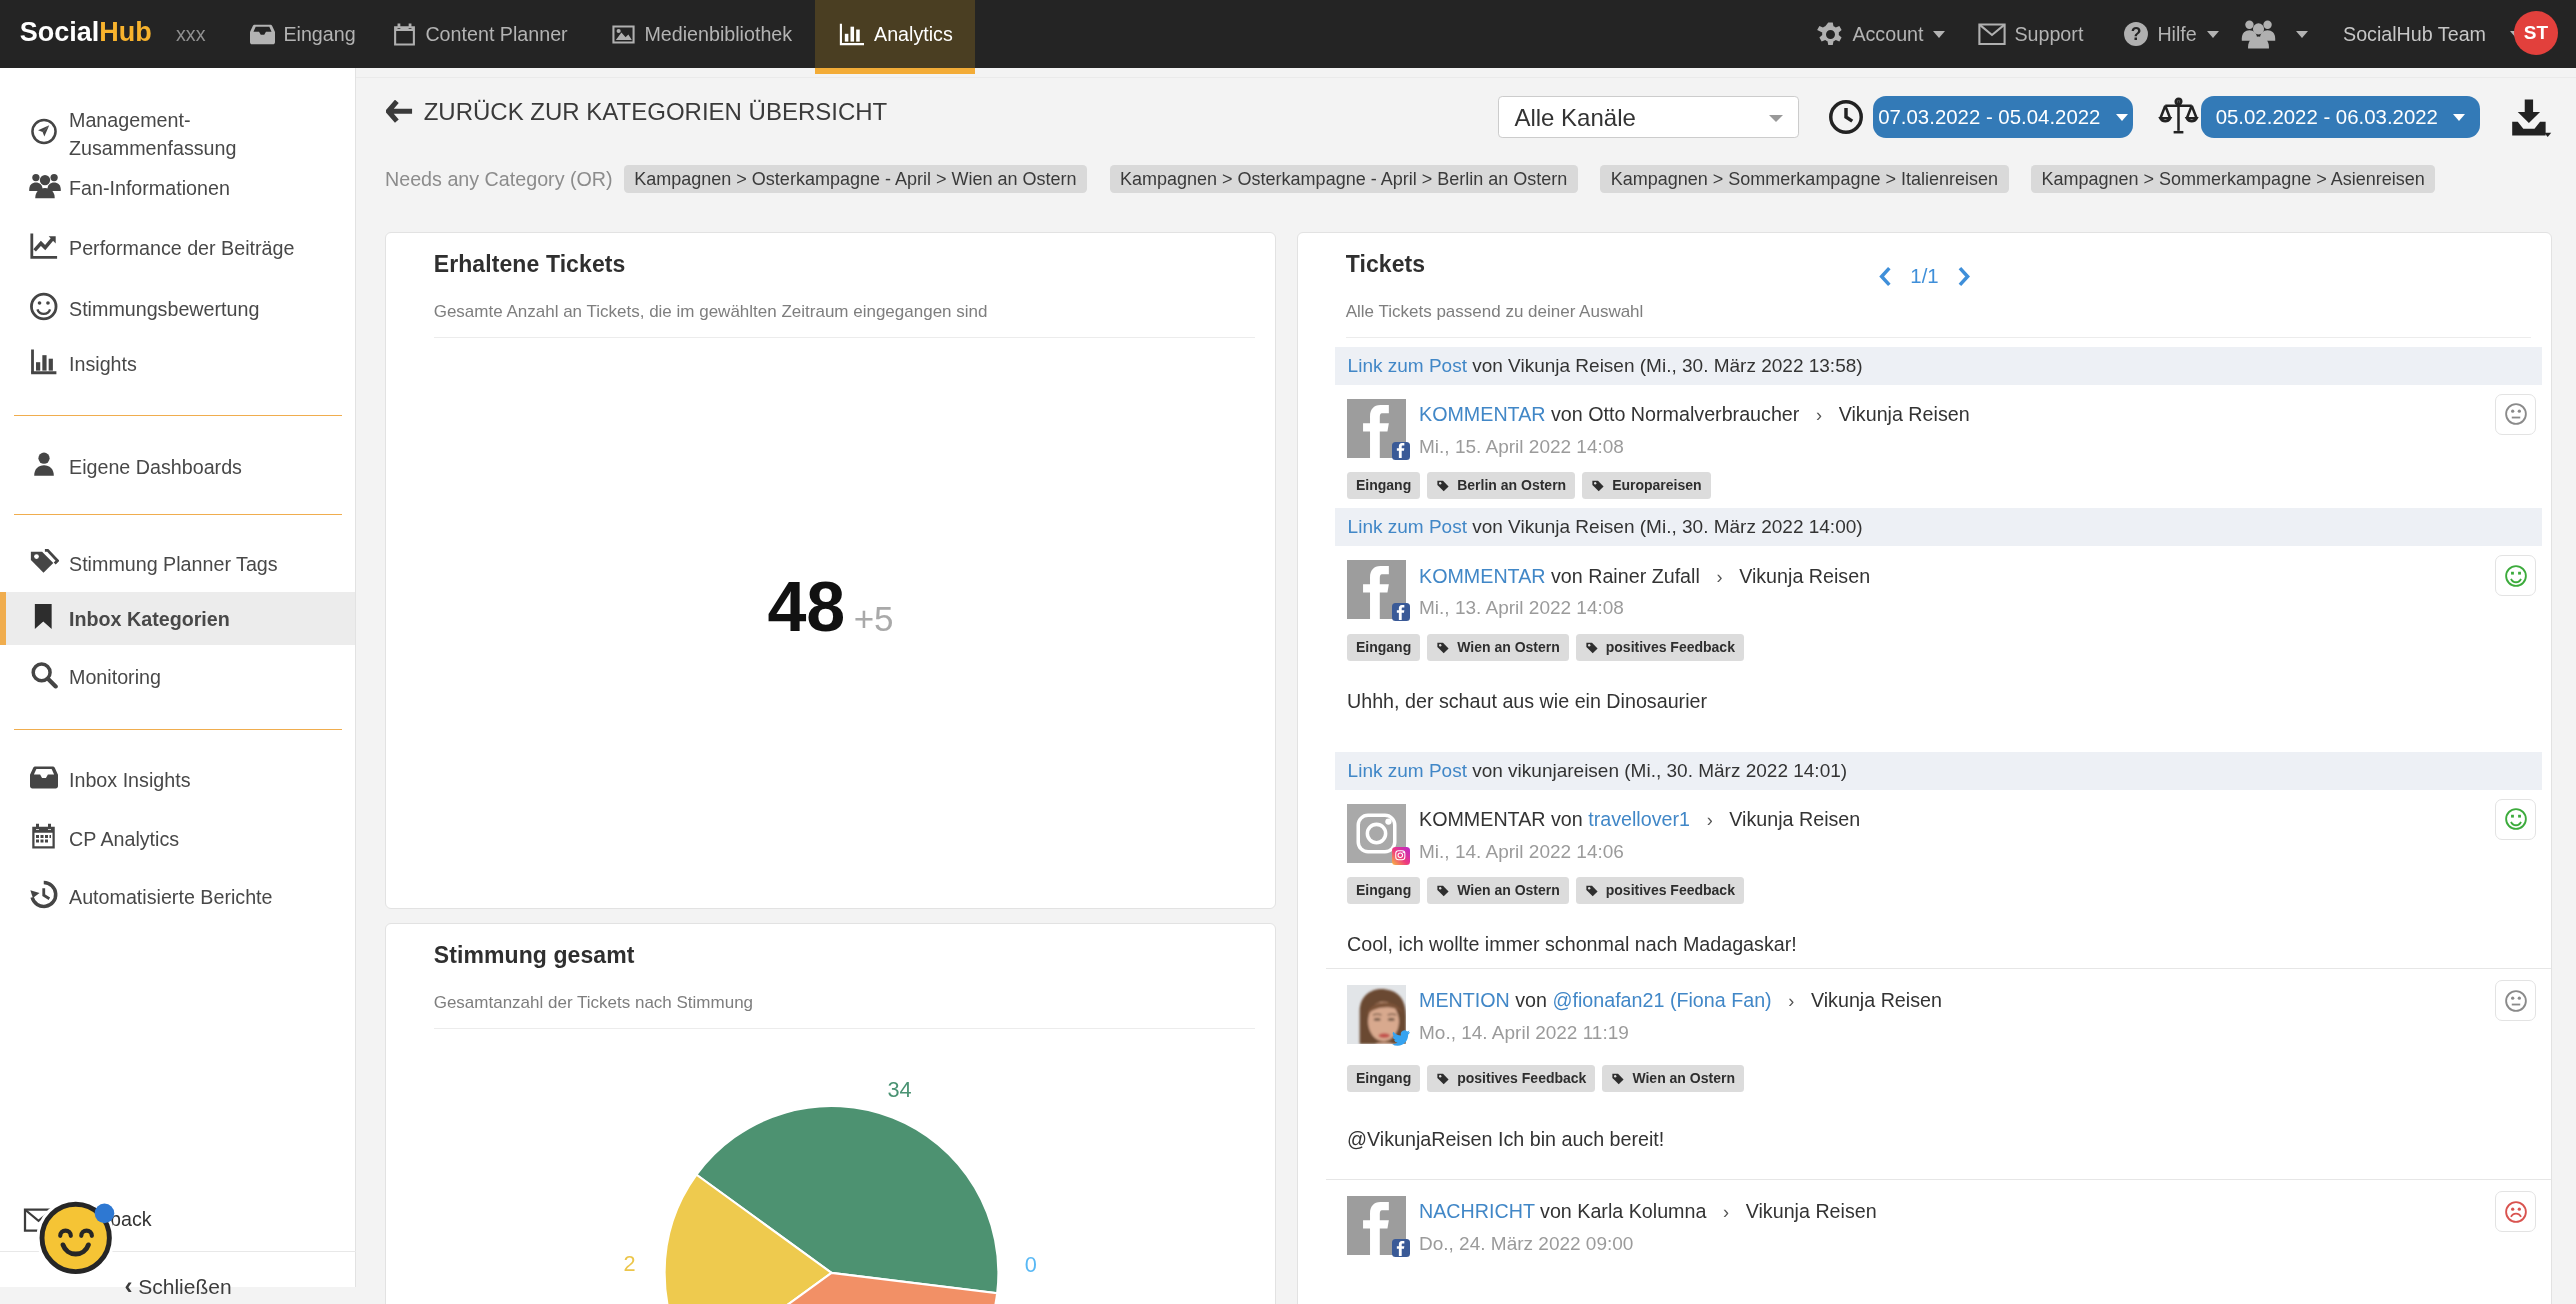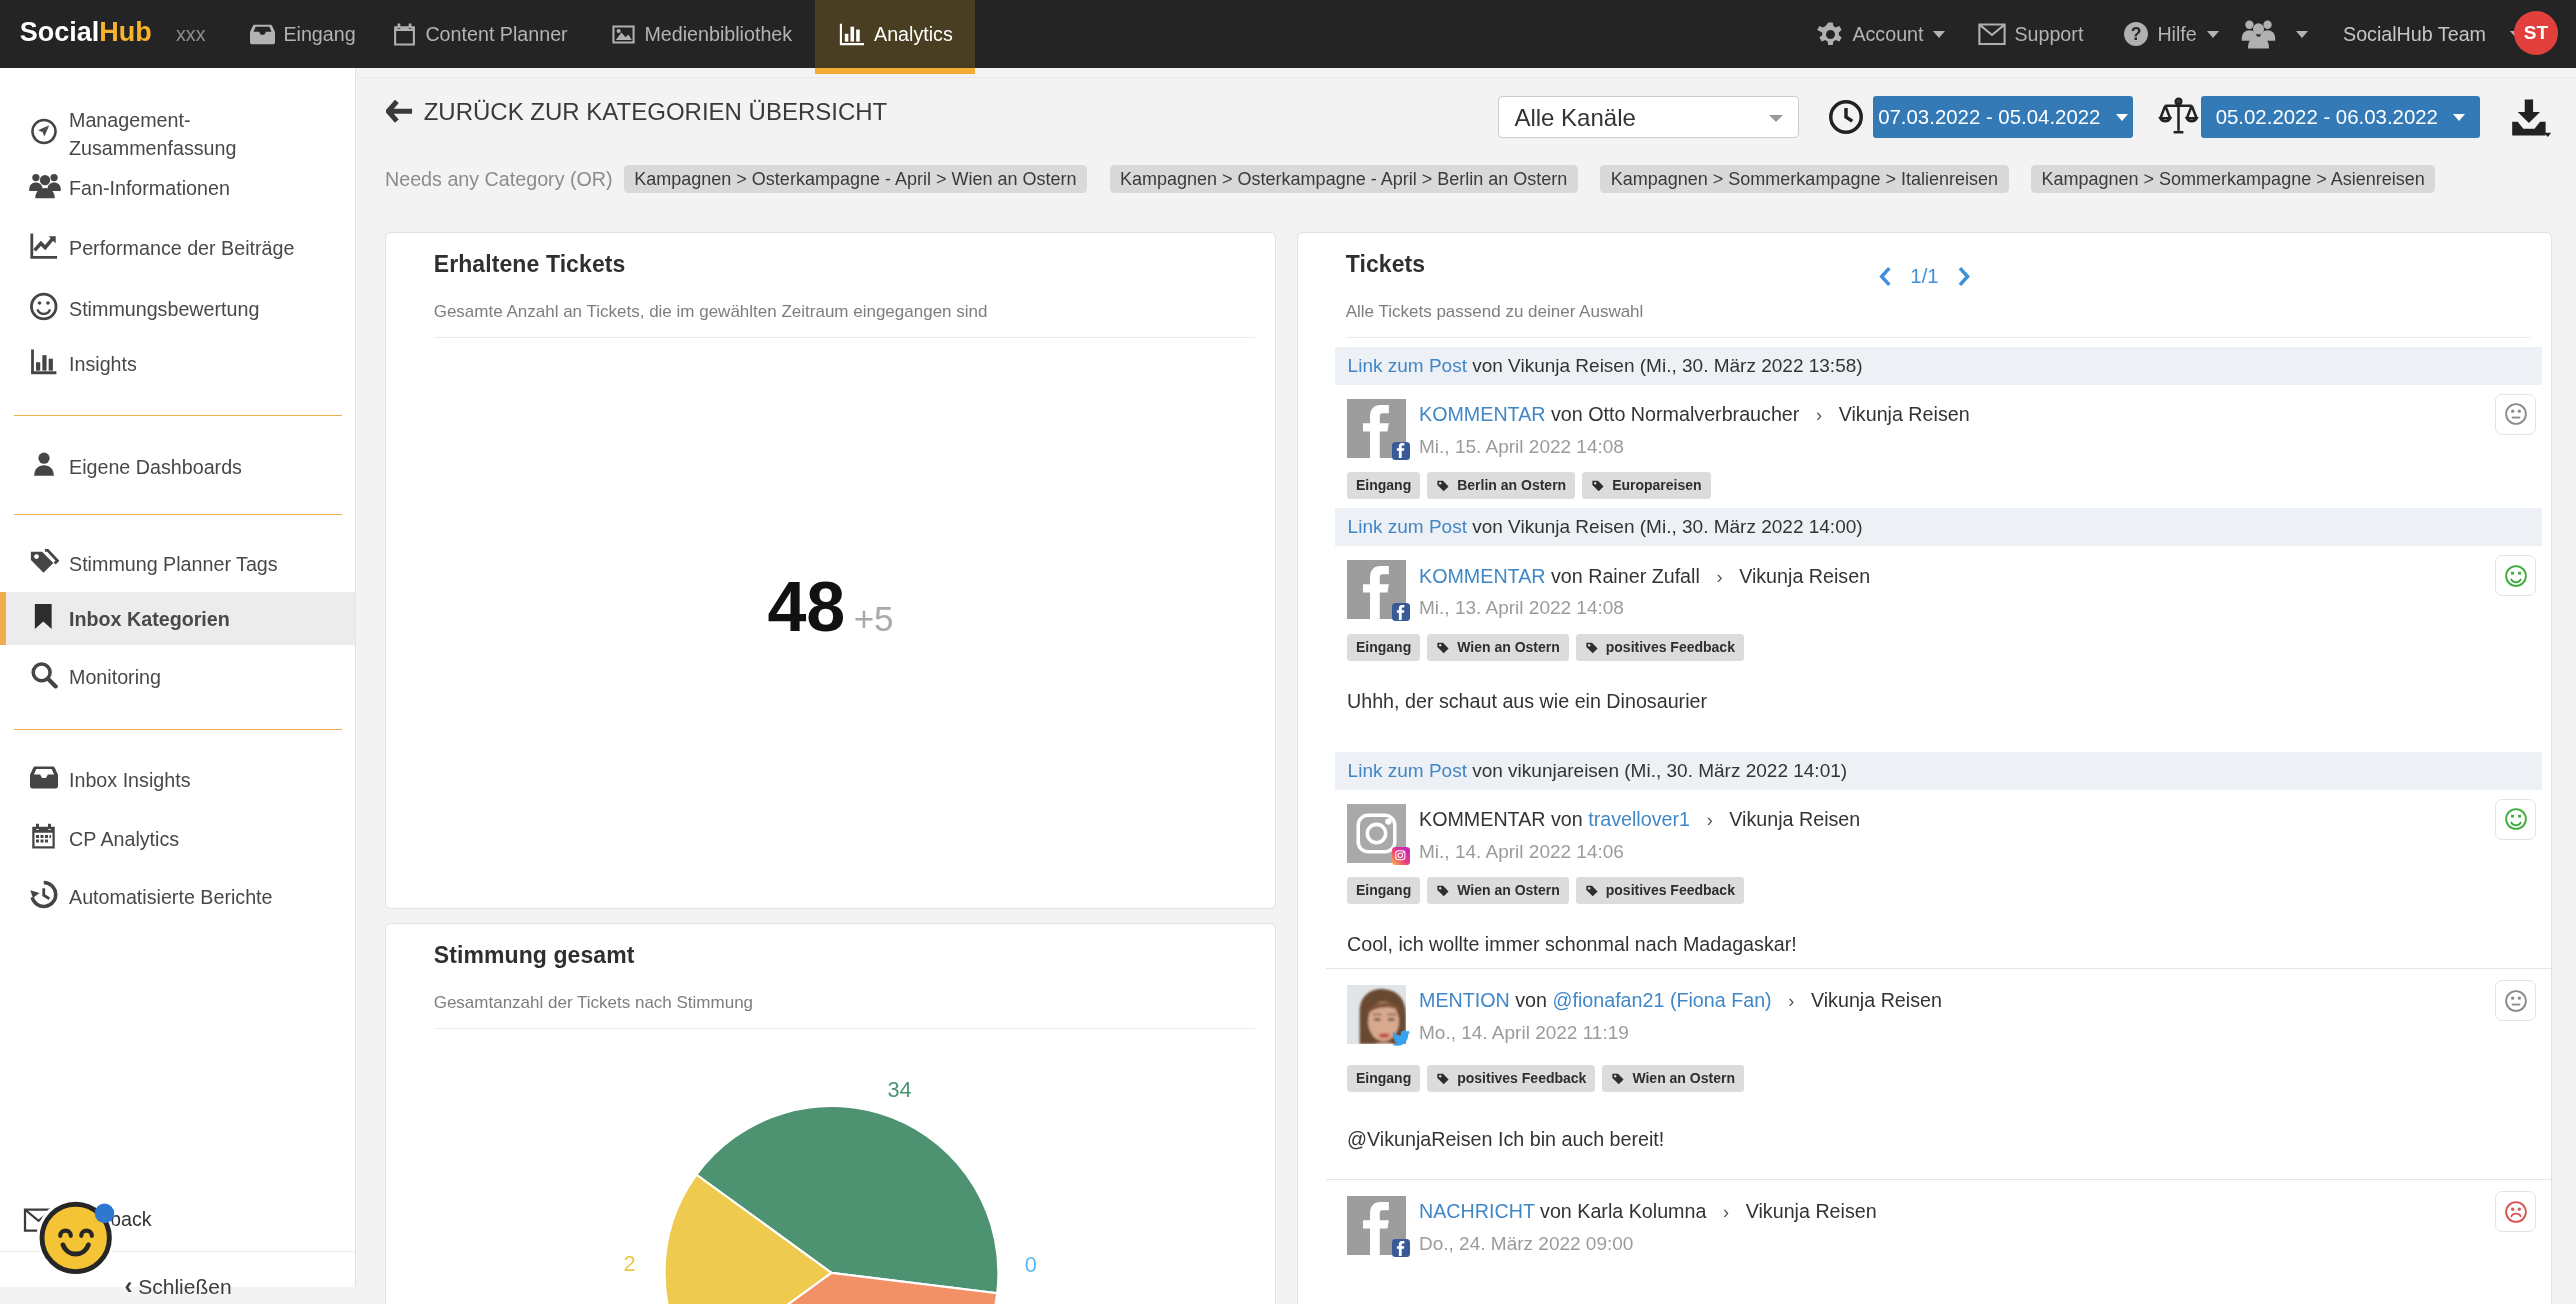--- a/index.html
+++ b/index.html
@@ -38,21 +38,21 @@
 .feedback { position:absolute; left:23px; top:1134px; height:35px; color:#333; font-size:19.7px; display:flex; align-items:center; }
 .schliessen { position:absolute; left:0; width:356px; top:1204px; text-align:center; color:#3c3c3c; font-size:21px; }
 .smiley-fab { position:absolute; left:35px; top:1125px; width:91px; height:91px; z-index:45; }
 
 .main { position:absolute; top:68px; left:356px; right:0; bottom:0; background:#f3f3f3; }
 .backlink { position:absolute; left:29.5px; top:29.5px; font-size:24px; color:#3a3a3a; display:flex; align-items:center; }
 .backlink svg { margin-right:11.2px; }
 .sel { position:absolute; left:1142px; top:28px; width:301px; height:42px; background:#fff; border:0.7px solid #ccc; border-radius:4.2px; font-size:24px; color:#333; line-height:41px; padding-left:15.4px; }
 .sel .selcaret { position:absolute; right:15.4px; top:18px; width:0; height:0; border-left:7px solid transparent; border-right:7px solid transparent; border-top:7.7px solid #999; }
 .ctrl-clock { position:absolute; left:1472px; top:31px; }
-.datebtn { position:absolute; top:28px; height:42px; background:#337ab7; border-radius:3px; color:#fff; font-size:20.4px; display:flex; align-items:center; justify-content:center; }
+.datebtn { position:absolute; top:28px; height:42px; background:#337ab7; border-radius:13px; color:#fff; font-size:20.4px; display:flex; align-items:center; justify-content:center; }
 .datebtn .wcaret { display:inline-block; width:0; height:0; border-left:6.3px solid transparent; border-right:6.3px solid transparent; border-top:7px solid #fff; margin-left:15.4px; }
 .btn1 { left:1517px; width:260px; }
 .btn2 { left:1845px; width:279px; }
 .ctrl-scales { position:absolute; left:1802px; top:28px; }
 .ctrl-dl { position:absolute; left:2153px; top:29.5px; }
 
 .chips { position:absolute; left:29px; top:97px; display:flex; align-items:center; white-space:nowrap; }
 .chips .lbl { font-size:19.7px; color:#8c8c8c; margin-right:11.2px; flex:none; }
 .chip { background:#d9d9d9; border-radius:4.2px; color:#3a3a3a; font-size:18px; height:28px; line-height:28px; padding:0 10.5px; margin-right:22.5px; flex:none; }
 

